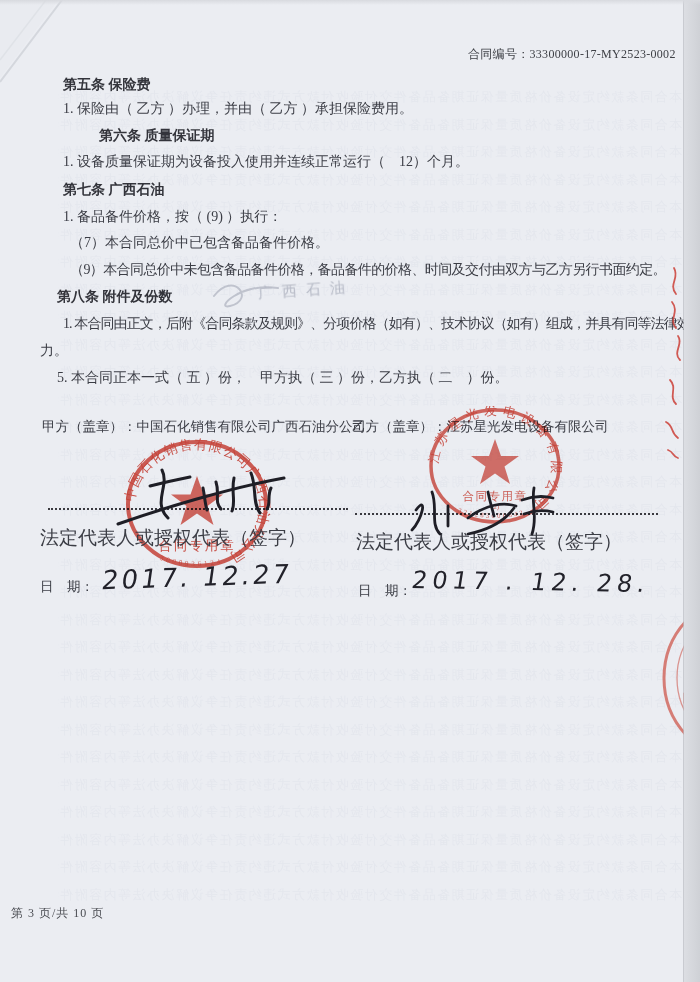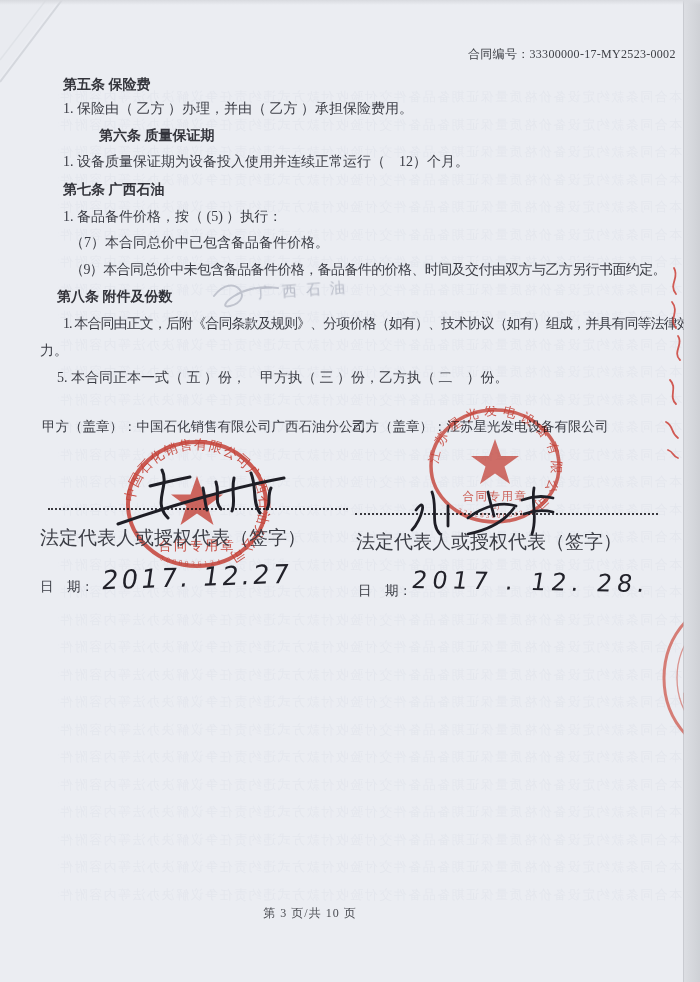--- a/index.html
+++ b/index.html
@@ -23,21 +23,21 @@
   .bline.b{font-weight:bold;color:#33343b;}
   .hdr{position:absolute;top:46px;left:468px;font-size:12px;letter-spacing:.3px;color:#3e4046;z-index:3;white-space:nowrap;}
   .party{position:absolute;font-size:13.5px;white-space:nowrap;z-index:3;}
   .dotline{position:absolute;height:0;border-bottom:2px dotted #3a3a40;z-index:3;}
   .replabel{position:absolute;font-size:19px;white-space:nowrap;z-index:4;font-family:Liberation Mono, monospace;}
   .datelabel{position:absolute;font-size:13.5px;white-space:nowrap;z-index:3;}
   .datehand{position:absolute;font-family:"DejaVu Sans",sans-serif;font-size:26px;
     color:#22222a;white-space:nowrap;z-index:5;letter-spacing:3px;}
   .datehand.l{transform:rotate(-2deg) skewX(-10deg);}
   .datehand.r{transform:rotate(1deg) skewX(-8deg);font-size:24px;letter-spacing:5px;}
-  .footer{position:absolute;top:905px;left:0;width:620px;text-align:center;
+  .footer{position:absolute;top:905px;left:11px;width:620px;
     font-size:12px;color:#4a4c52;z-index:3;letter-spacing:1px;}
   .stamp{position:absolute;z-index:4;mix-blend-mode:multiply;}
   .sig{position:absolute;z-index:5;}
   .ghostnote{position:absolute;top:281px;left:258px;font-size:15px;color:#b6bac6;
     letter-spacing:9px;transform:rotate(-4deg);filter:blur(.4px);z-index:2;white-space:nowrap;}
   .ghostswirl{position:absolute;top:264px;left:208px;z-index:2;opacity:.75;}
   .foldsvg{position:absolute;top:0;left:0;z-index:2;}
   .seamseal{position:absolute;top:592px;left:638px;z-index:4;opacity:.8;}
   .redwiggle{position:absolute;top:262px;left:658px;z-index:4;opacity:.85;}
 </style>
@@ -91,21 +91,21 @@
   <div class="hdr">
     <span>合同编号：</span><span>33300000-17-MY2523-0002</span>
   </div>
 
   <div id="bodyhost">
       <div class="bline b" style="left: 63px; top: 76px;">第五条 保险费</div>
       <div class="bline" style="left: 63px; top: 100px;">1. 保险由（ 乙方 ）办理，并由（ 乙方 ）承担保险费用。</div>
       <div class="bline b" style="left: 63px; top: 127px; margin-left: 36px;">第六条 质量保证期</div>
       <div class="bline" style="left: 63px; top: 153px;">1. 设备质量保证期为设备投入使用并连续正常运行（　12）个月。</div>
       <div class="bline b" style="left: 63px; top: 181px;">第七条 广西石油</div>
-      <div class="bline" style="left: 63px; top: 208px;">1. 备品备件价格，按（ (5) ）执行：</div>
+      <div class="bline" style="left: 63px; top: 208px;">1. 备品备件价格，按（ (9) ）执行：</div>
       <div class="bline" style="left: 70px; top: 234px;">（7）本合同总价中已包含备品备件价格。</div>
       <div class="bline" style="left: 70px; top: 261px; letter-spacing: -0.6px;">（9）本合同总价中未包含备品备件价格，备品备件的价格、时间及交付由双方与乙方另行书面约定。</div>
       <div class="bline b" style="left: 57px; top: 288px;">第八条 附件及份数</div>
       <div class="bline" style="left: 63px; top: 315px; letter-spacing: -0.9px;">1. 本合同由正文，后附《合同条款及规则》、分项价格（如有）、技术协议（如有）组成，并具有同等法律效</div>
       <div class="bline" style="left: 40px; top: 342px;">力。</div>
       <div class="bline" style="left: 57px; top: 369px;">5. 本合同正本一式（ 五 ）份，　甲方执（ 三 ）份，乙方执（ 二　）份。</div>
     </div>
 
   <svg class="ghostswirl" width="80" height="50">
     <path d="M6,32 C26,6 48,36 22,42 C6,46 32,18 70,24" stroke="#b2b6c2" stroke-width="2" fill="none" stroke-linecap="round"></path>

